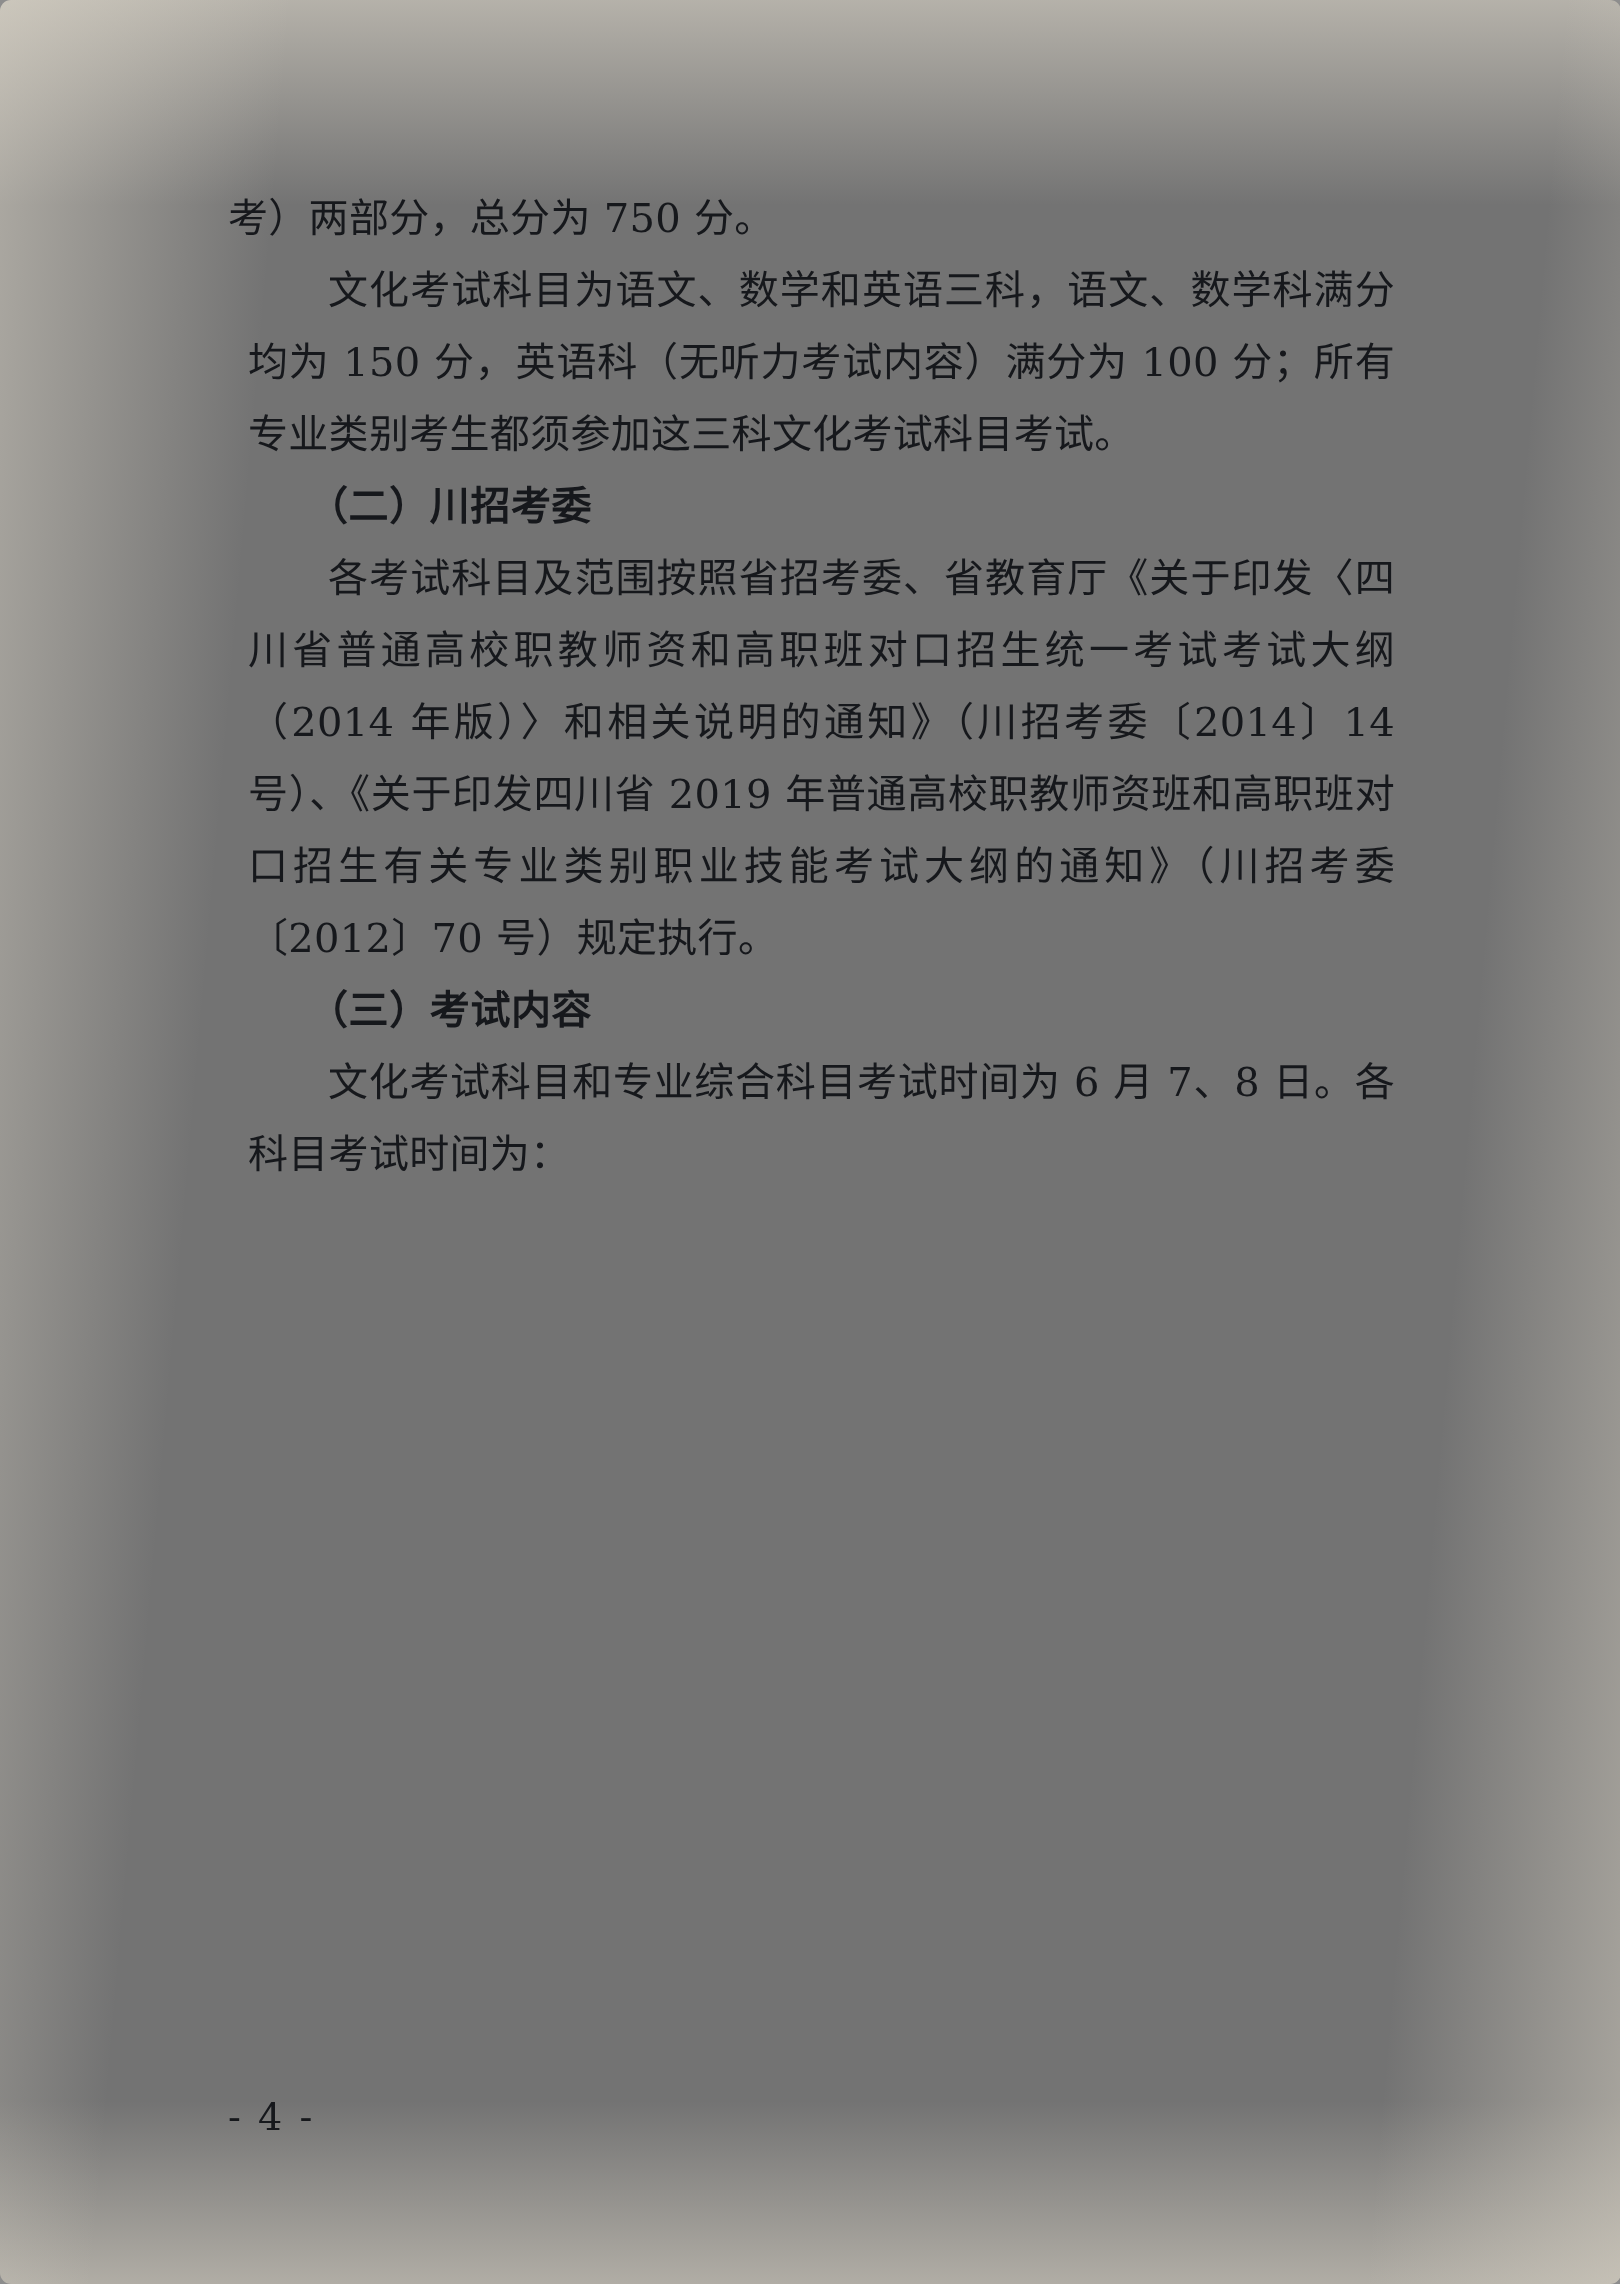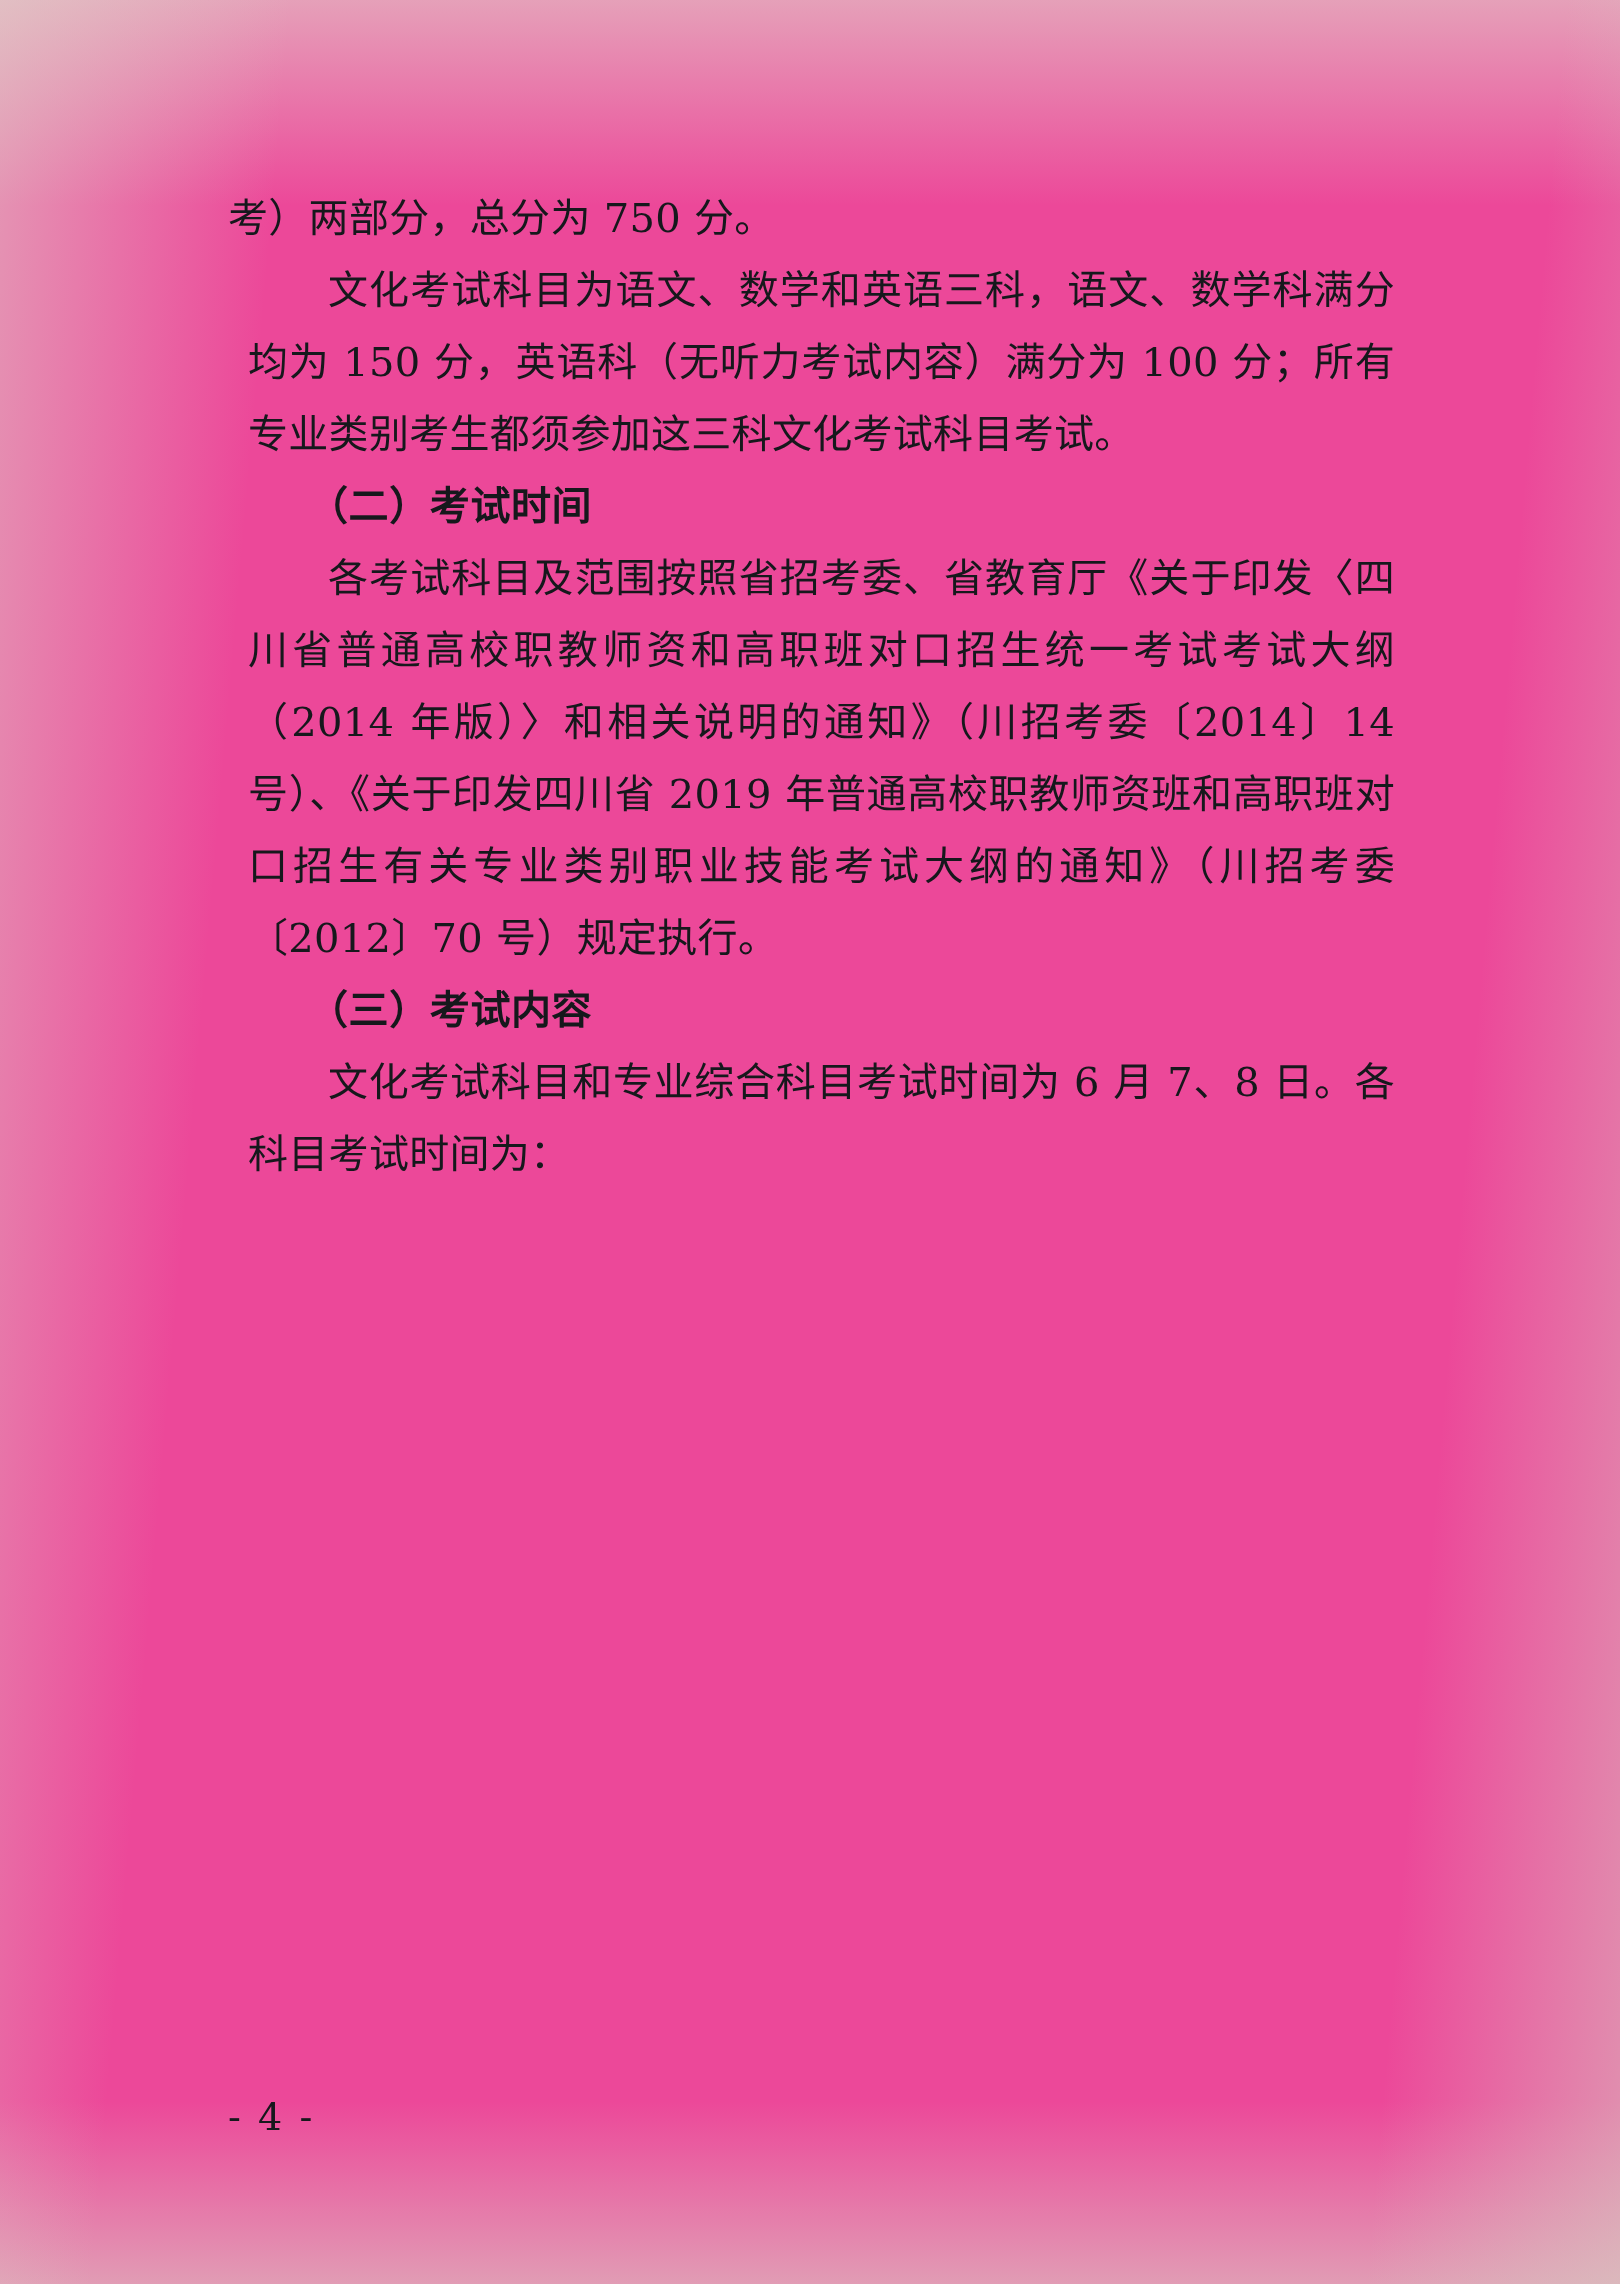--- a/index.html
+++ b/index.html
@@ -5,22 +5,23 @@
   html, body {
     margin: 0;
     padding: 0;
     background: #8d8d8d;
   }
   .page {
     position: relative;
     width: 1621px;
     height: 2284px;
     margin: 0 auto;
-    background: #ec4899;
+    background: #737373;
     overflow: hidden;
+    border-radius: 11px;
   }
   
   .paper-tint {
     position: absolute;
     inset: 0;
     background:
       linear-gradient(95deg, rgba(222,216,203,0.55) 0%, rgba(255,255,255,0) 16%),
       linear-gradient(275deg, rgba(214,208,195,0.55) 0%, rgba(255,255,255,0) 14%),
       linear-gradient(180deg, rgba(225,219,206,0.6) 0%, rgba(255,255,255,0) 9%),
       linear-gradient(0deg, rgba(218,212,199,0.6) 0%, rgba(255,255,255,0) 8%);
@@ -64,21 +65,21 @@
 </style>
 </head>
 <body>
 
 <div class="page">
   <div class="paper-tint"></div>
 
   <div class="content">
     <p class="flush">考）两部分，总分为 750 分。</p>
     <p class="indent">文化考试科目为语文、数学和英语三科，语文、数学科满分均为 150 分，英语科（无听力考试内容）满分为 100 分；所有专业类别考生都须参加这三科文化考试科目考试。</p>
-    <p class="heading">（二）考试时间</p>
+    <p class="heading">（二）川招考委</p>
     <p class="indent">各考试科目及范围按照省招考委、省教育厅《关于印发〈四川省普通高校职教师资和高职班对口招生统一考试考试大纲（2014 年版）〉和相关说明的通知》（川招考委〔2014〕14 号）、《关于印发四川省 2019 年普通高校职教师资班和高职班对口招生有关专业类别职业技能考试大纲的通知》（川招考委〔2012〕70 号）规定执行。</p>
     <p class="heading">（三）考试内容</p>
     <p class="indent">文化考试科目和专业综合科目考试时间为 6 月 7、8 日。各科目考试时间为：</p>
   </div>
 
   <div class="footer">- 4 -</div>
 </div>
 
 
 </body></html>

